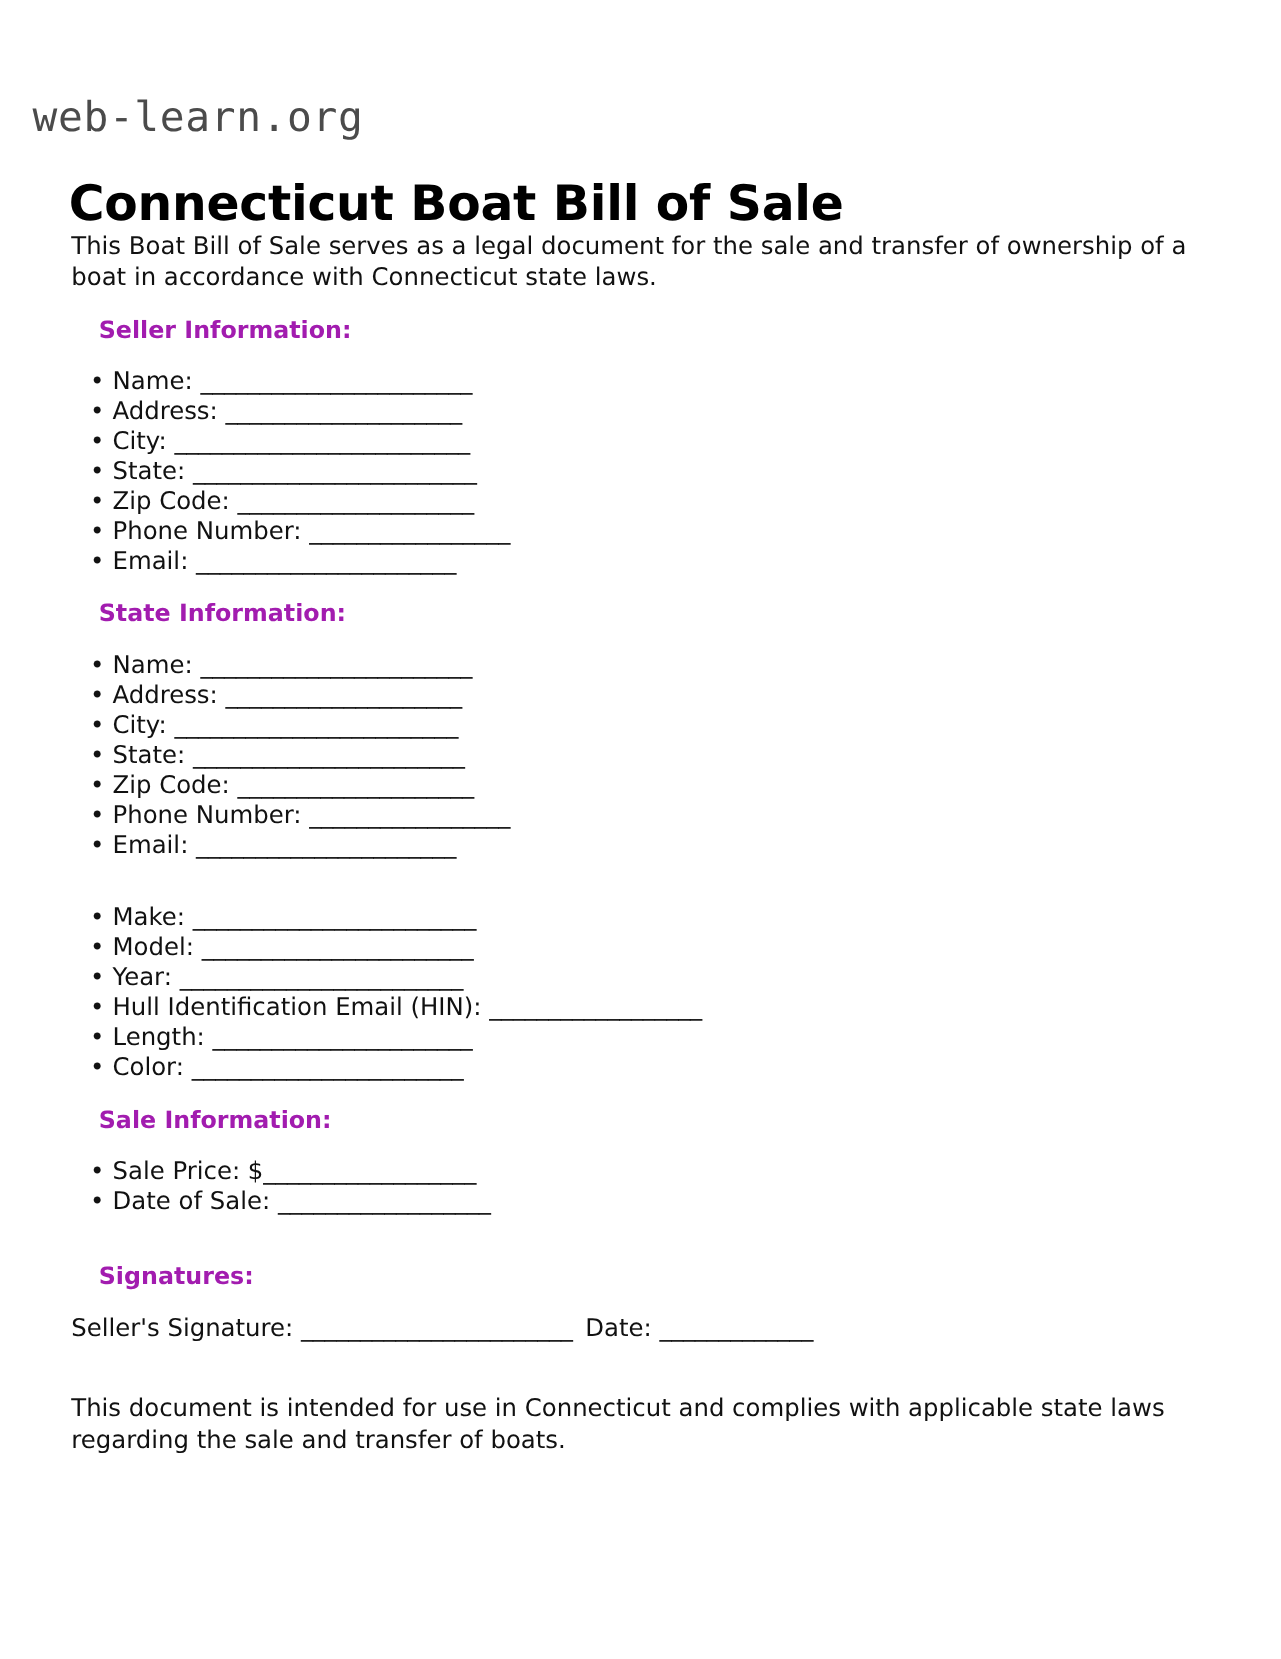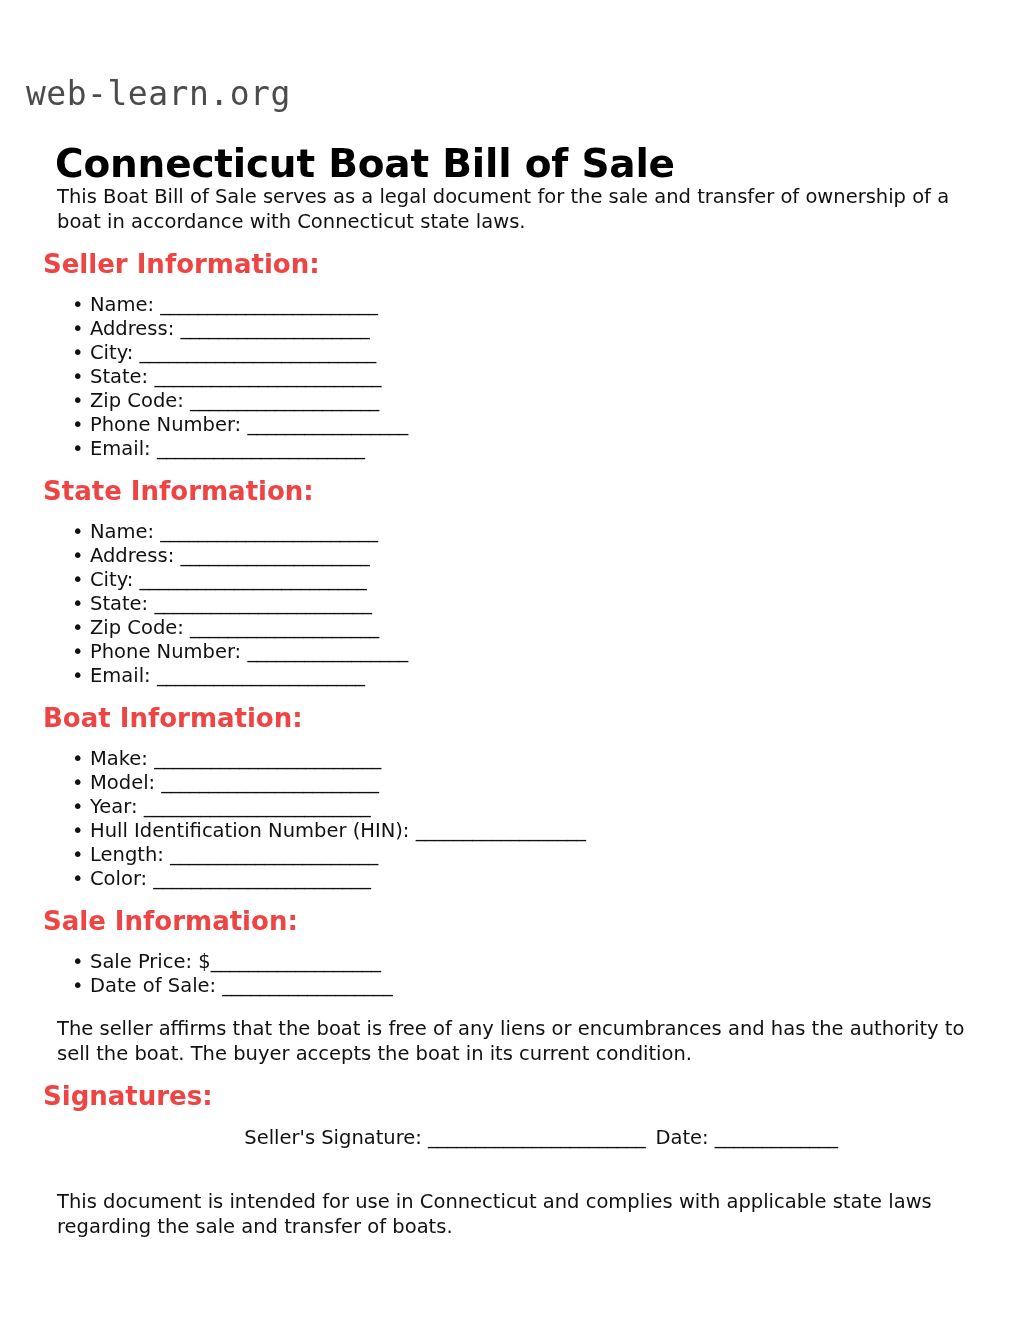--- a/index.html
+++ b/index.html
@@ -60,25 +60,25 @@
   .para {
     margin: 0 0 0 0;
     padding: 0 60px 0 57px;
     font-size: 19.5px;
     line-height: 25px;
     color: #111111;
   }
 
   .section-head {
     margin: 0;
-    padding-left: 43px;
-    font-size: 26px;
+    padding-left: 79px;
+    font-size: 19px;
     font-weight: bold;
     line-height: 25px;
-    color: #ef4444;
+    color: #a21caf;
   }
 
   ul.fields {
     list-style: none;
     margin: 0;
     padding: 0 0 0 90px;
   }
 
   ul.fields li {
     position: relative;
@@ -105,21 +105,20 @@
   .sp-head   { height: 16px; }
   .sp-list   { height: 18px; }
   .sp-para   { height: 18px; }
 
   .sig-row {
     padding-left: 57px;
     font-size: 19.5px;
     line-height: 26px;
     color: #111111;
     white-space: nowrap;
-    text-align: center;
   }
   .sig-gap { height: 20px; }
 
   .sig-label { }
   .sig-line  { letter-spacing: -0.3px; }
   .date-label { margin-left: 10px; }
 </style>
 </head>
 <body>
 
@@ -156,43 +155,41 @@
       <li><span class="bullet">•</span><span>Address: </span><span class="blank">____________________</span></li>
       <li><span class="bullet">•</span><span>City: </span><span class="blank">________________________</span></li>
       <li><span class="bullet">•</span><span>State: </span><span class="blank">_______________________</span></li>
       <li><span class="bullet">•</span><span>Zip Code: </span><span class="blank">____________________</span></li>
       <li><span class="bullet">•</span><span>Phone Number: </span><span class="blank">_________________</span></li>
       <li><span class="bullet">•</span><span>Email: </span><span class="blank">______________________</span></li>
     </ul>
 
     <div class="sp-list"></div>
 
-    <h2 class="section-head">Boat Information:</h2>
     <div class="sp-head"></div>
     <ul class="fields">
       <li><span class="bullet">•</span><span>Make: </span><span class="blank">________________________</span></li>
       <li><span class="bullet">•</span><span>Model: </span><span class="blank">_______________________</span></li>
       <li><span class="bullet">•</span><span>Year: </span><span class="blank">________________________</span></li>
-      <li><span class="bullet">•</span><span>Hull Identification Number (HIN): </span><span class="blank">__________________</span></li>
+      <li><span class="bullet">•</span><span>Hull Identification Email (HIN): </span><span class="blank">__________________</span></li>
       <li><span class="bullet">•</span><span>Length: </span><span class="blank">______________________</span></li>
       <li><span class="bullet">•</span><span>Color: </span><span class="blank">_______________________</span></li>
     </ul>
 
     <div class="sp-list"></div>
 
     <h2 class="section-head">Sale Information:</h2>
     <div class="sp-head"></div>
     <ul class="fields">
       <li><span class="bullet">•</span><span>Sale Price: $</span><span class="blank">__________________</span></li>
       <li><span class="bullet">•</span><span>Date of Sale: </span><span class="blank">__________________</span></li>
     </ul>
 
     <div class="sp-list"></div>
 
-    <p class="para">The seller affirms that the boat is free of any liens or encumbrances and has the authority to sell the boat. The buyer accepts the boat in its current condition.</p>
 
     <div class="sp-para"></div>
 
     <h2 class="section-head">Signatures:</h2>
     <div class="sp-head"></div>
 
     <div class="sig-row">
       <span class="sig-label">Seller's Signature: </span><span class="sig-line">_______________________</span><span class="date-label">Date: </span><span class="sig-line">_____________</span>
     </div>
 

